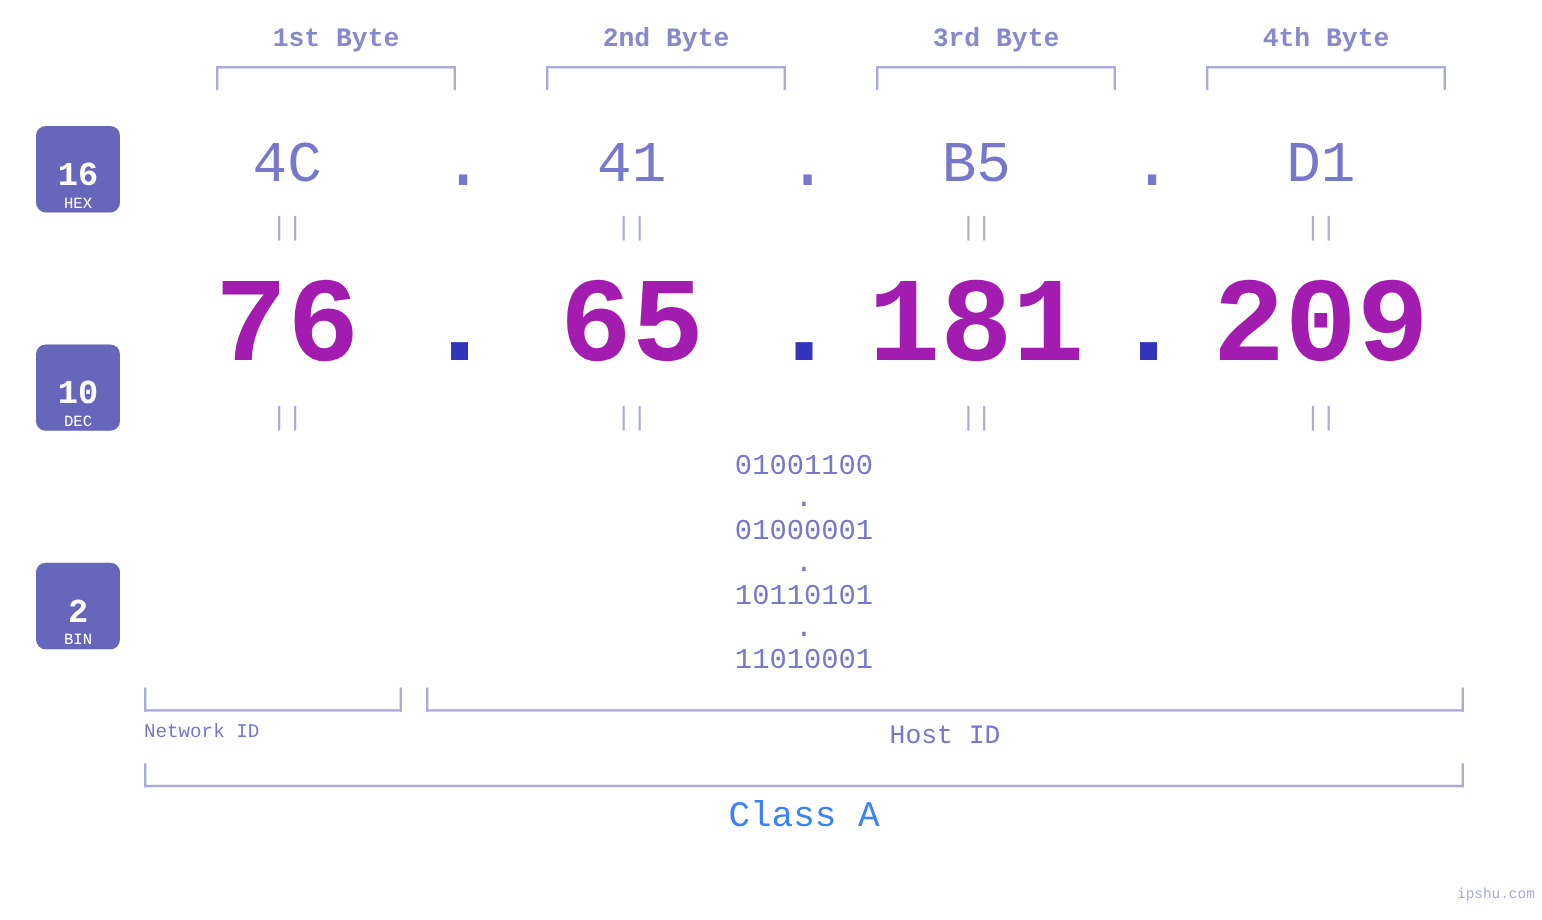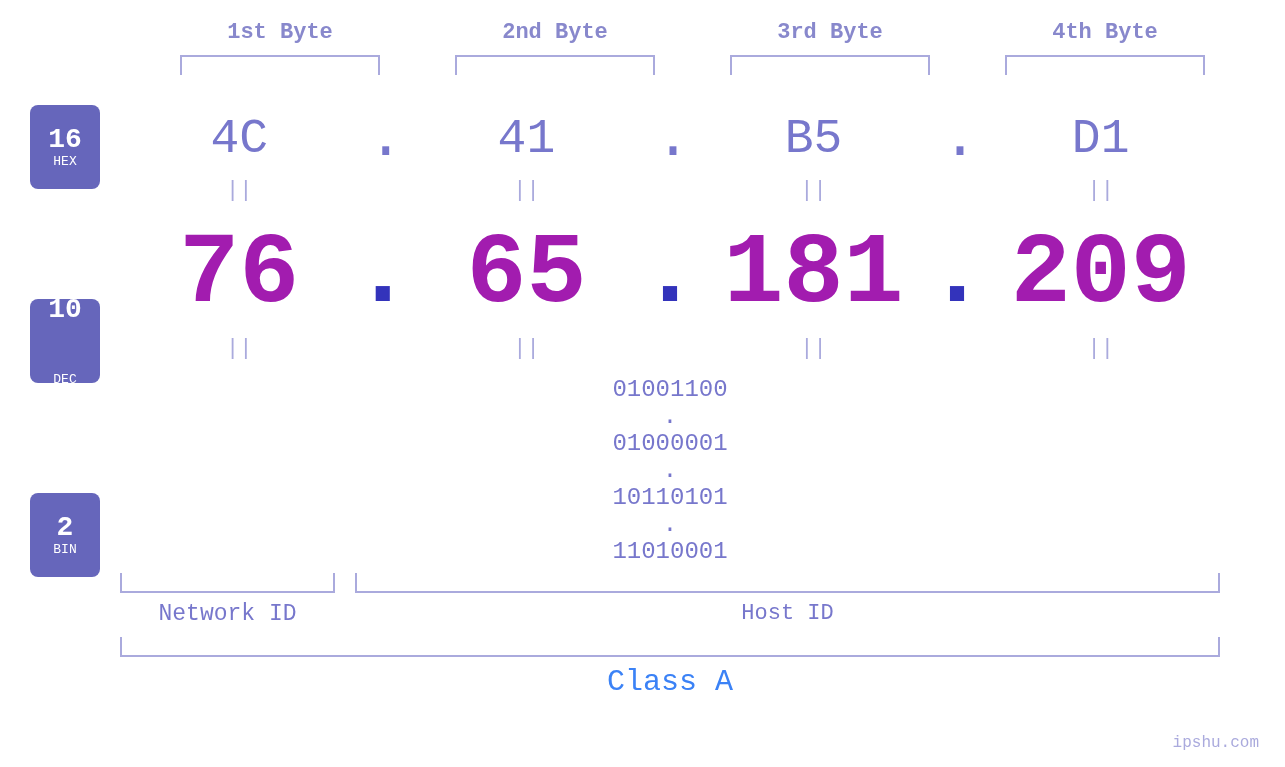--- a/index.html
+++ b/index.html
@@ -68,26 +68,26 @@
       flex-direction: column;
       gap: 60px;
       padding-top: 10px;
       padding-left: 30px;
       padding-right: 20px;
     }
     .badge {
       background: #6666bb;
       color: white;
       width: 70px;
-      height: 84px;
+      height: 72px;
       border-radius: 8px;
       display: flex;
       flex-direction: column;
       align-items: center;
-      justify-content: center;
+      justify-content: flex-end;
       font-size: 24px;
       font-weight: bold;
     }
     .badge .badge-num {
       font-size: 28px;
       font-weight: bold;
       line-height: 1;
     }
     .badge .badge-label {
       font-size: 13px;
@@ -198,23 +198,23 @@
       margin-left: 20px;
     }
 
     .id-labels {
       display: flex;
       width: 1100px;
       margin-top: 8px;
     }
     .network-id-label {
       width: 215px;
-      text-align: center;
-      color: #7777cc;
-      font-size: 23px;
+      text-align: left;
+      color: #7777cc;
+      font-size: 16px;
     }
     .host-id-label {
       flex: 1;
       text-align: center;
       color: #7777cc;
       font-size: 22px;
       margin-left: 20px;
     }
 
     
@@ -240,23 +240,23 @@
     .class-label {
       color: #3b82f6;
       font-size: 30px;
       text-align: center;
     }
 
     
     .watermark {
       position: absolute;
       bottom: 15px;
-      right: 26px;
+      right: 6px;
       color: #aaaadd;
-      font-size: 16px;
+      font-size: 12px;
     }
 
     .values-wrapper {
       display: flex;
       flex-direction: column;
       align-items: center;
     }
   </style>
 </head>
 <body>
@@ -277,21 +277,21 @@
     <div class="bracket-top"></div>
   </div>
 
   <div class="main-area">
 
     <div class="badges">
       <div class="badge">
         <span class="badge-num">16</span>
         <span class="badge-label">HEX</span>
       </div>
-      <div class="badge" style="margin-top:50px;gap:48px;">
+      <div class="badge" style="margin-top:50px;">
         <span class="badge-num">10</span>
         <span class="badge-label">DEC</span>
       </div>
       <div class="badge" style="margin-top:50px;">
         <span class="badge-num">2</span>
         <span class="badge-label">BIN</span>
       </div>
     </div>
 
     <div class="values-wrapper">

